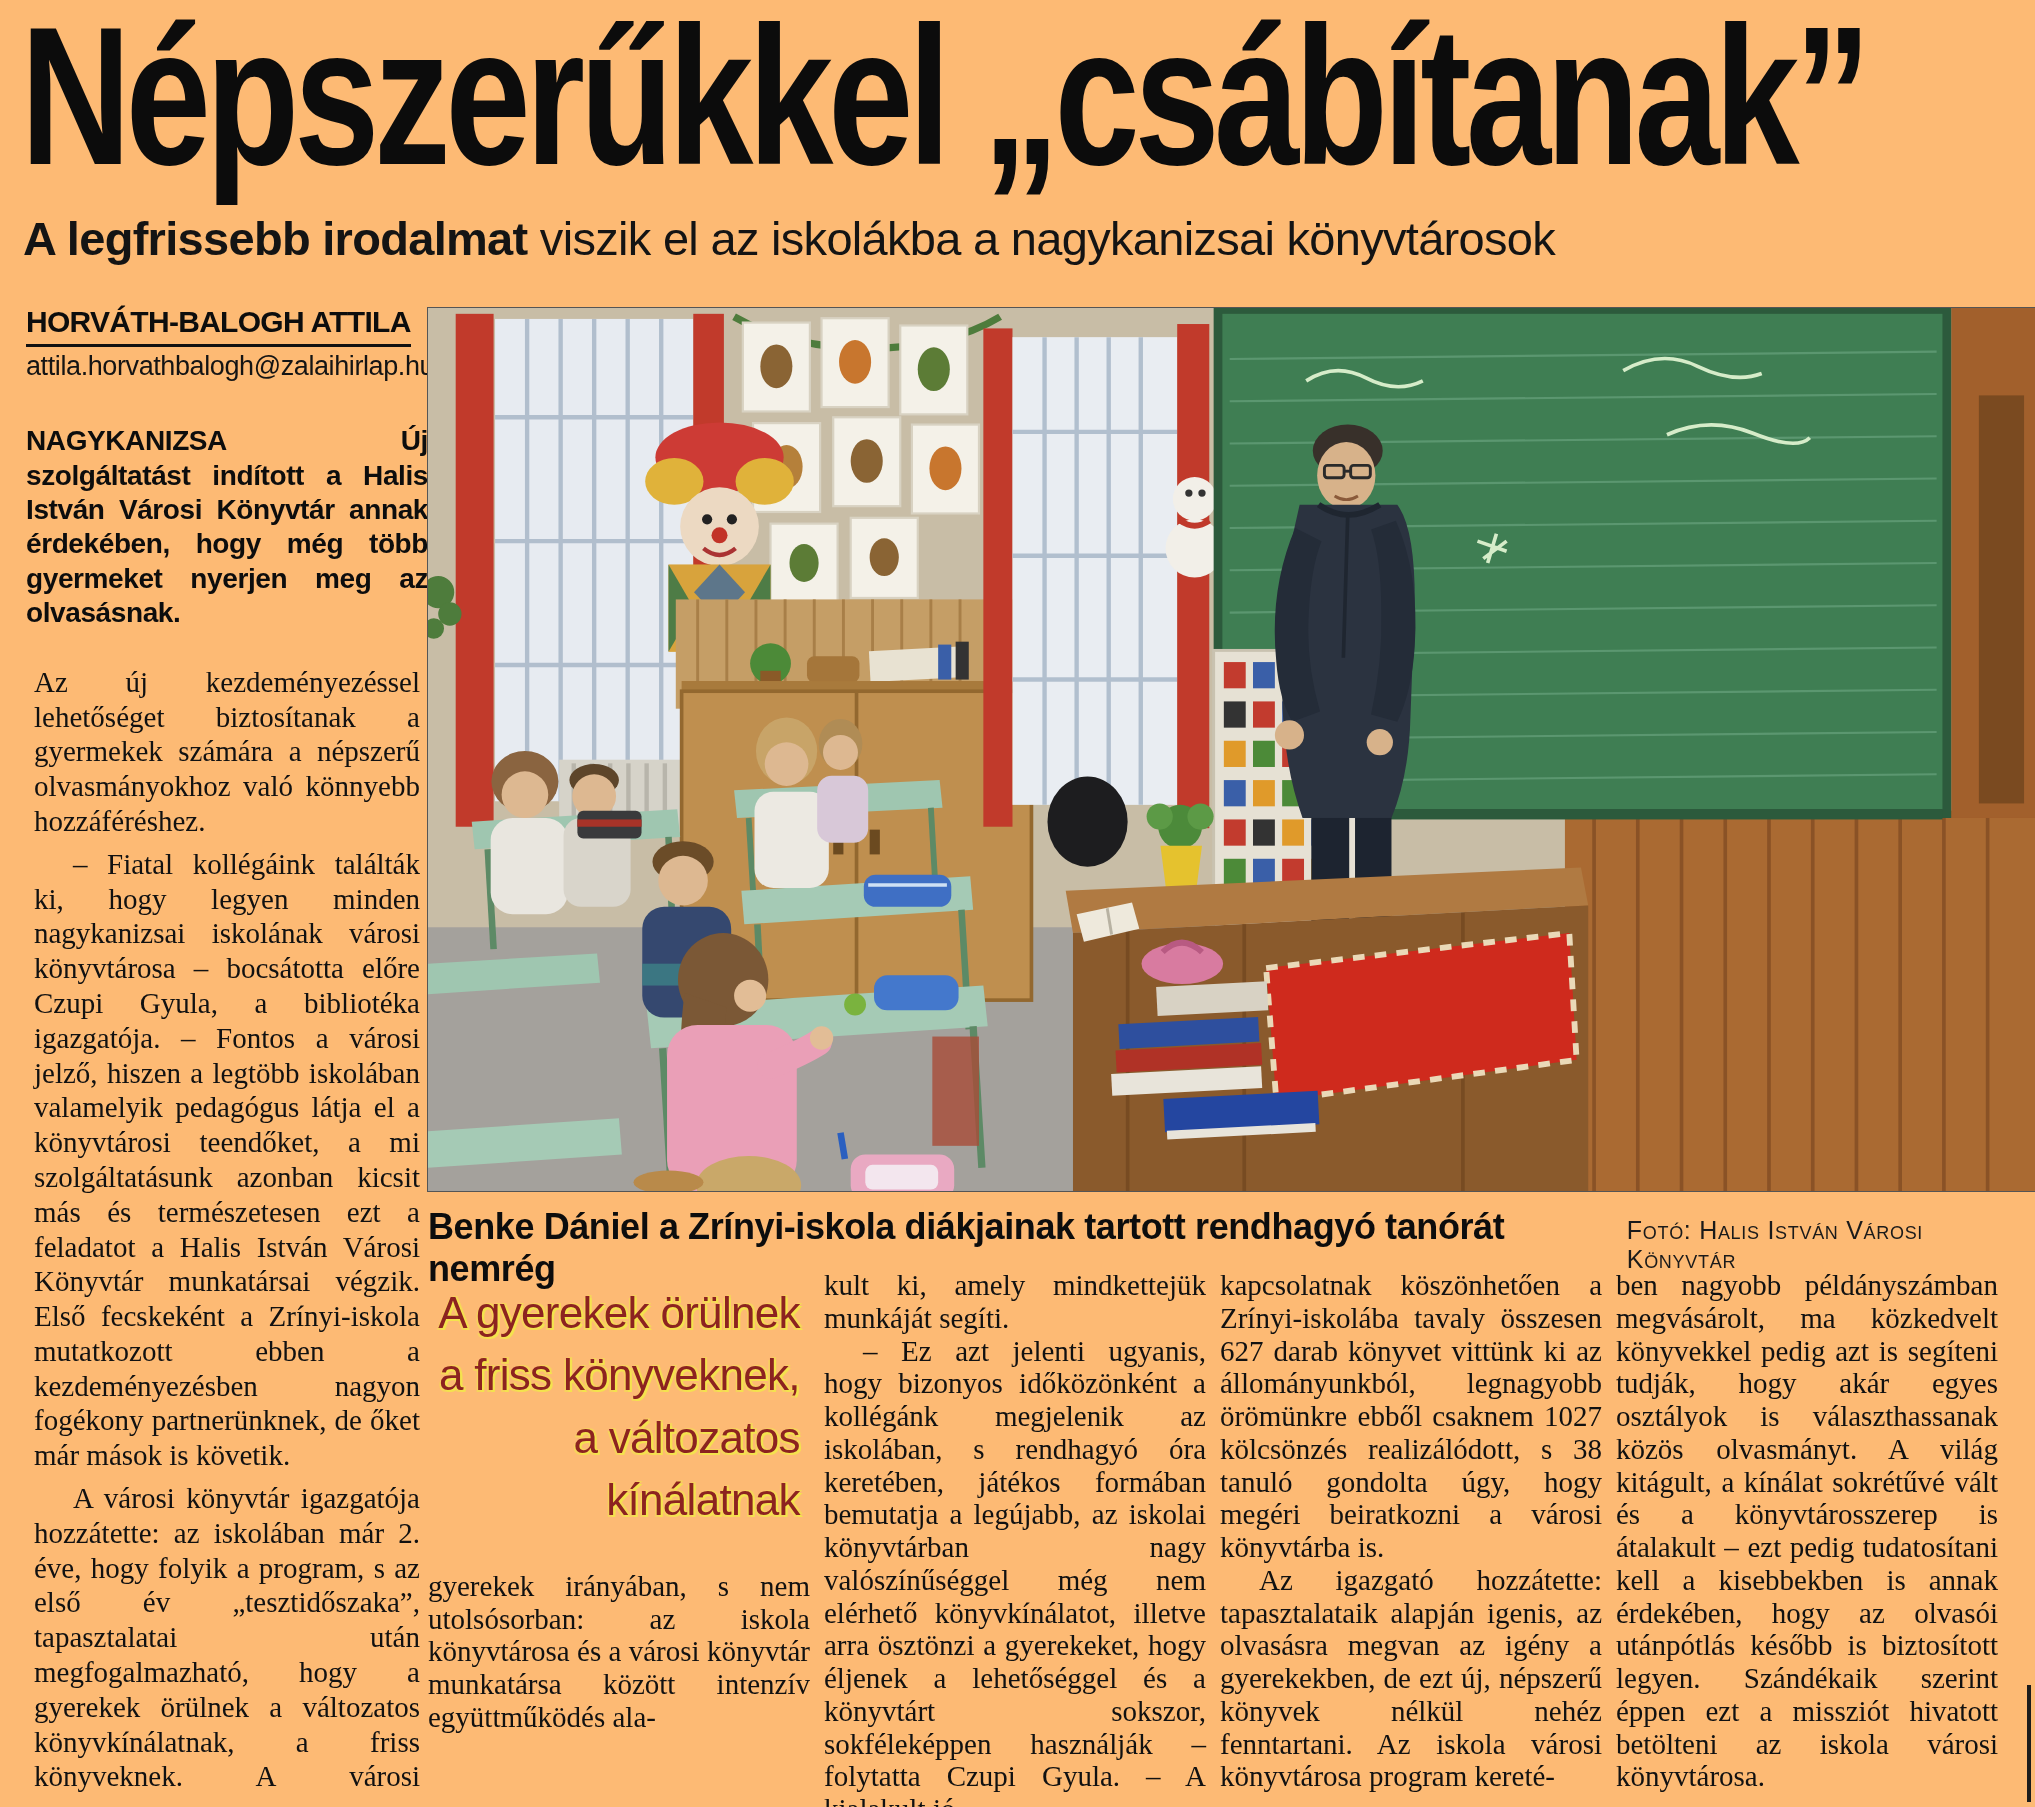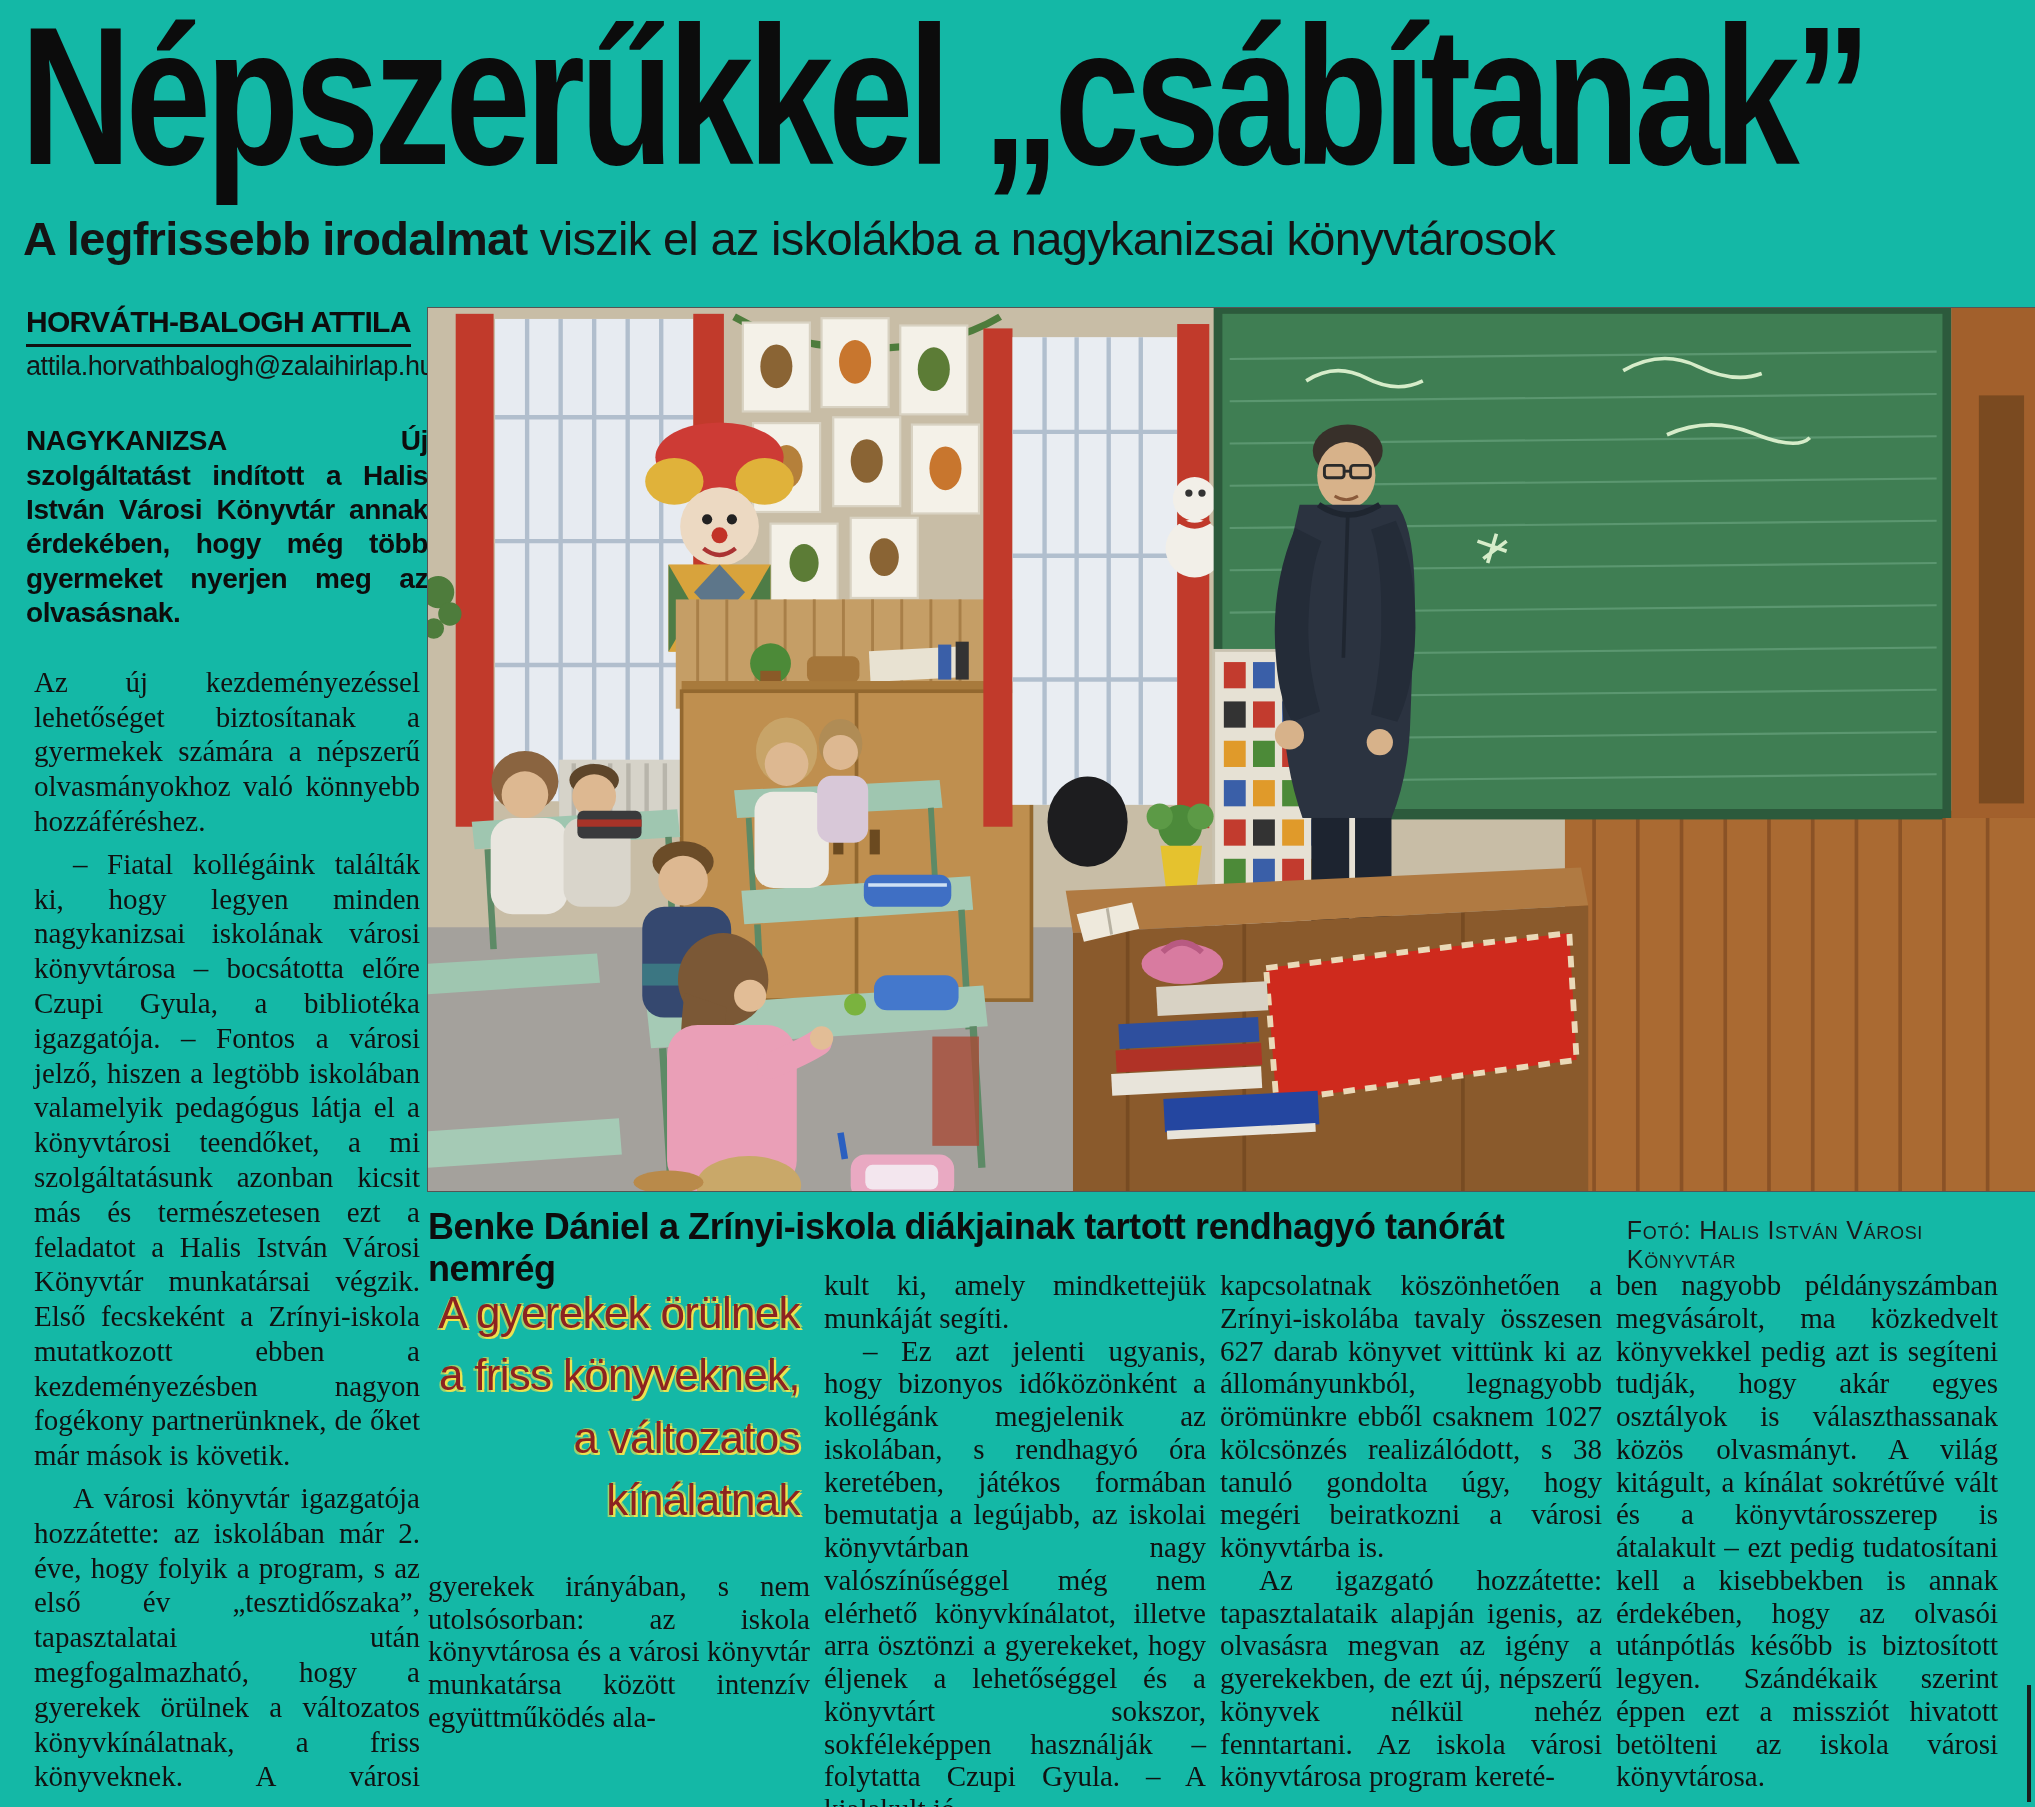--- a/index.html
+++ b/index.html
@@ -1,16 +1,16 @@
 <!DOCTYPE html>
 <html style="font-size:11.7px"><head>
 <meta charset="utf-8">
 <style>
   html,body{margin:0;padding:0;background:#e9e7e2;}
-  .page{position:relative;width:2035px;height:1808px;background:#14b8a6;overflow:hidden;
+  .page{position:relative;width:2035px;height:1808px;background:#fdba74;overflow:hidden;
         font-family:"Liberation Serif",serif;color:#111;}
   
   .headline{position:absolute;left:20.4px;top:44px;width:2000px;height:153px;}
   .headline span{display:inline-block;font-family:"Liberation Sans",sans-serif;font-weight:700;
         font-size:153px;line-height:146px;letter-spacing:-5.1px;white-space:nowrap;
         transform:scale(1.0,1.28);transform-origin:left bottom;color:#0c0c0c;}
   
   .subheadline{position:absolute;left:23px;top:213px;width:1997px;
         font-family:"Liberation Sans",sans-serif;font-size:47px;line-height:1.1;
         letter-spacing:-0.7px;color:#141414;white-space:nowrap;}

